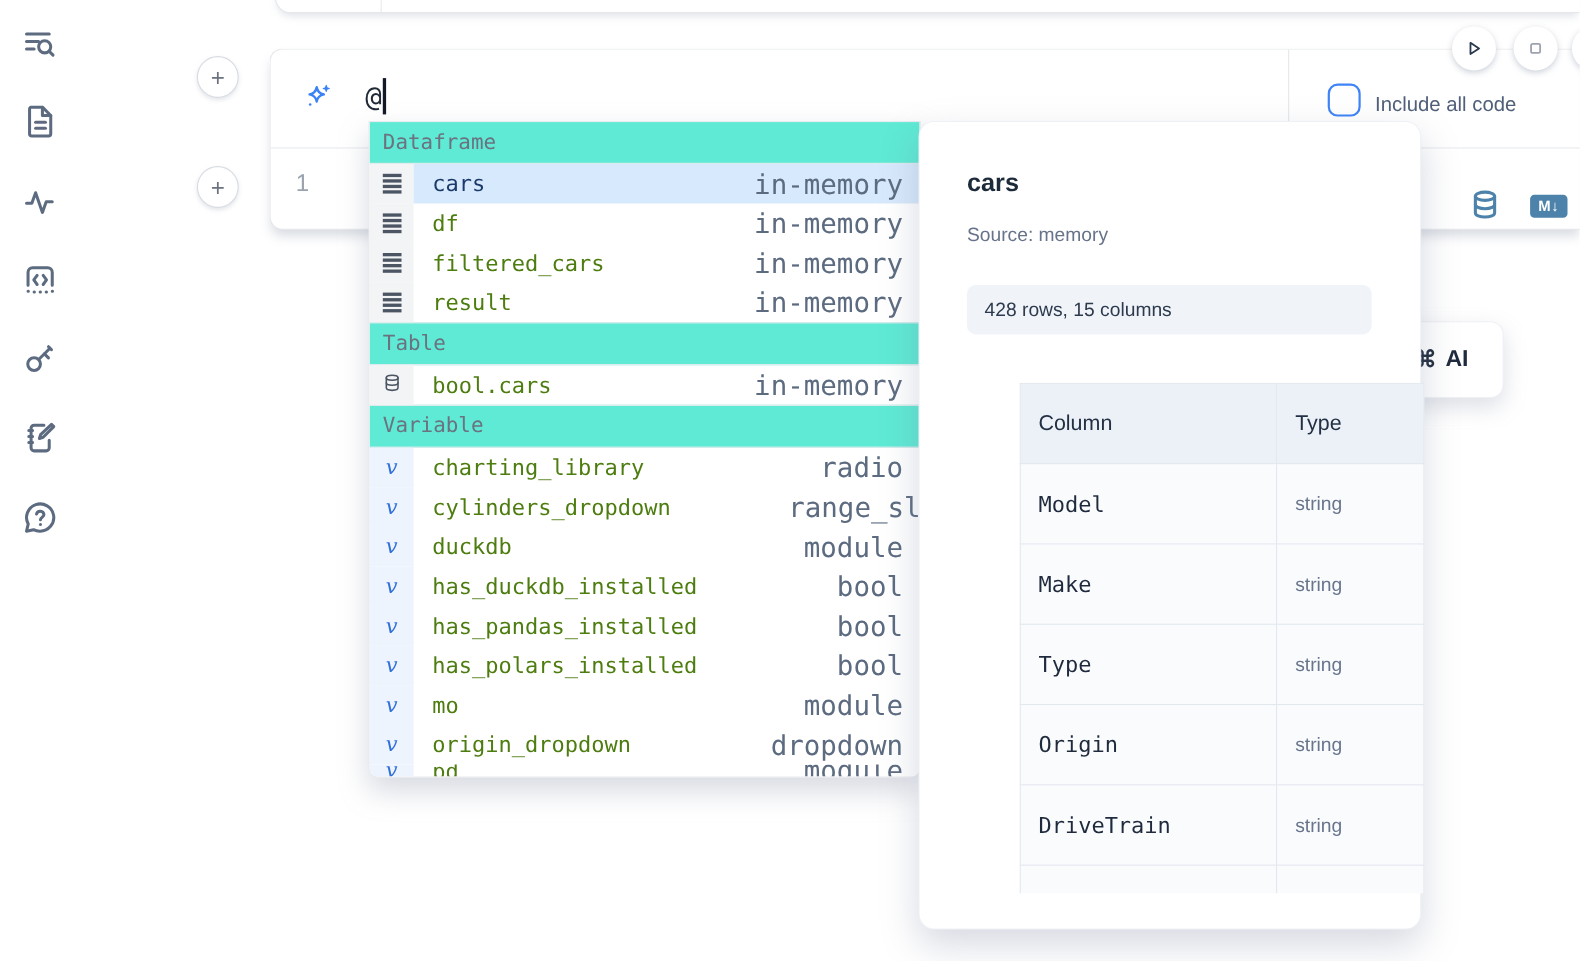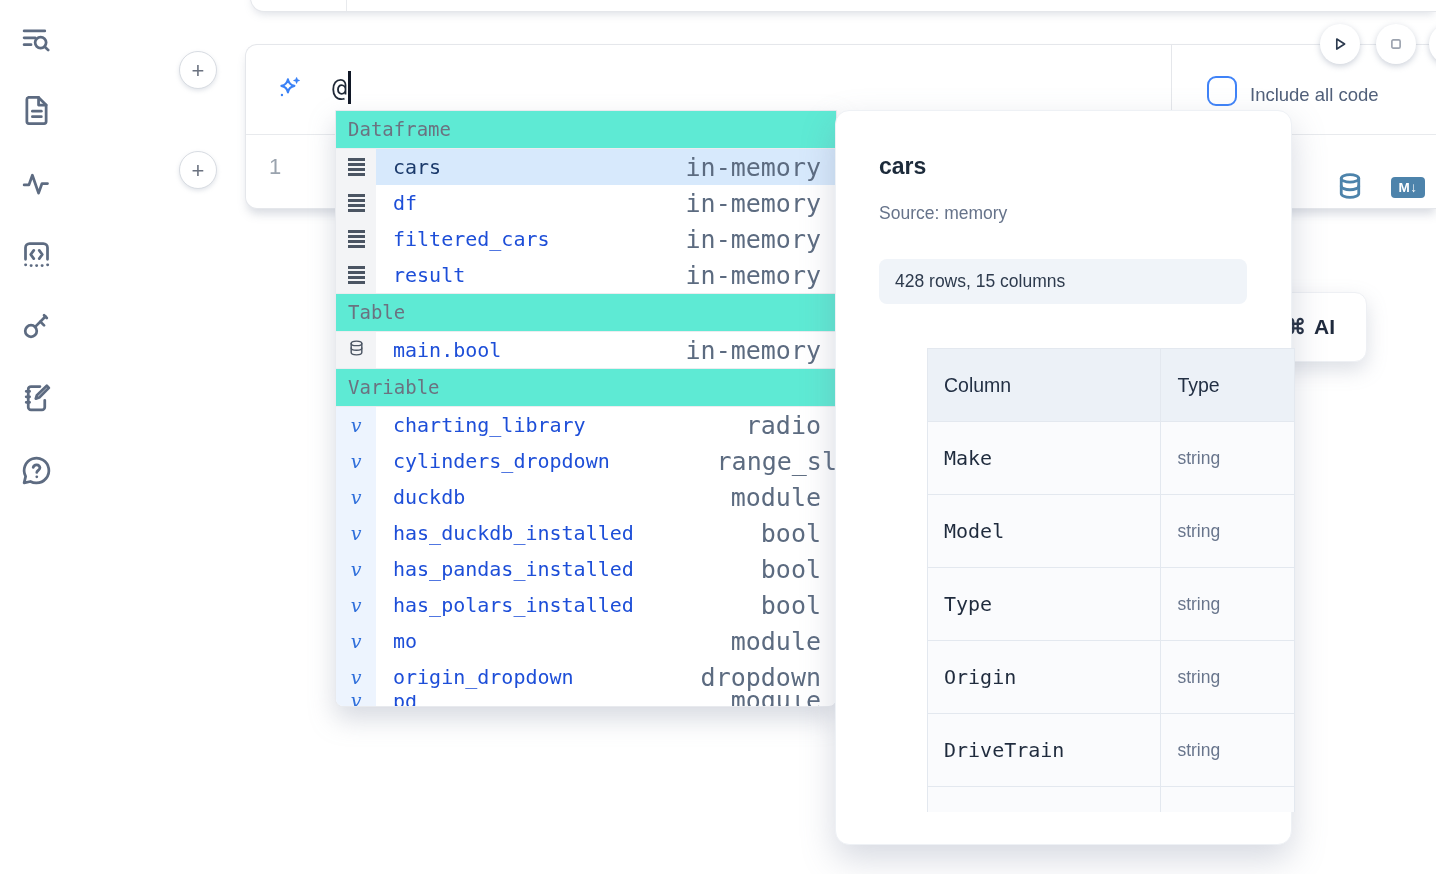--- a/index.html
+++ b/index.html
@@ -101,21 +101,21 @@
   .ac-gutter.var{background:#edf4fe;}
   .lines-icon{display:flex;flex-direction:column;gap:2.5px;}
   .lines-icon i{display:block;width:17px;height:2.5px;background:#4b5563;}
   .var-icon{
     font-family:"DejaVu Serif",serif;font-style:italic;color:#2f6fdb;font-size:19px;line-height:1;
   }
   .ac-content{
     flex:1;display:flex;align-items:center;padding-left:17px;min-width:0;
   }
   .ac-content.selected{background:#d7e9fc;}
-  .ac-label{flex:1;font-size:20px;color:#1d4ed8;white-space:pre;}
+  .ac-label{flex:1;font-size:20px;color:#4d7c0f;white-space:pre;}
   .ac-content.selected .ac-label{color:#1b3a6b;}
   .ac-detail{font-size:25px;color:#5c6b80;padding-right:15px;white-space:pre;}
   .ac-content.clipped .ac-detail{padding-right:0;margin-right:-16px;}
 
   
   .panel{
     position:absolute;left:835px;top:110px;width:457px;height:735px;background:#fff;
     border:1px solid #eef1f5;border-radius:14px;z-index:10;box-sizing:border-box;
     box-shadow:0 14px 34px rgba(120,130,155,.30);
   }
@@ -313,21 +313,21 @@
     <div class="ac-header">Table</div>
     <div class="ac-row">
       <div class="ac-gutter df">
         <span><svg width="17" height="18" viewBox="0 0 24 24" fill="none" stroke="#4b5563" stroke-width="2" stroke-linecap="round">
             <ellipse cx="12" cy="5.5" rx="7.5" ry="3.2"></ellipse>
             <path d="M4.5 5.5v13c0 1.8 3.4 3.2 7.5 3.2s7.5-1.4 7.5-3.2v-13"></path>
             <path d="M4.5 12c0 1.8 3.4 3.2 7.5 3.2s7.5-1.4 7.5-3.2"></path>
           </svg></span>
       </div>
       <div class="ac-content">
-        <span class="ac-label">main.bool</span>
+        <span class="ac-label">bool.cars</span>
         <span class="ac-detail">in-memory</span>
       </div>
     </div>
     <div class="ac-header">Variable</div>
     <div class="ac-row">
       <div class="ac-gutter var">
         <span class="var-icon">v</span>
       </div>
       <div class="ac-content">
         <span class="ac-label">charting_library</span>
@@ -415,25 +415,25 @@
   <div class="schema-wrap">
     <table class="schema">
       <thead>
           <tr>
         <th class="c1">Column</th>
         <th class="c2">Type</th>
       </tr>
         </thead>
       <tbody id="schema-body">
           <tr>
+            <td class="colname">Model</td>
+            <td class="coltype">string</td>
+          </tr>
+          <tr>
             <td class="colname">Make</td>
-            <td class="coltype">string</td>
-          </tr>
-          <tr>
-            <td class="colname">Model</td>
             <td class="coltype">string</td>
           </tr>
           <tr>
             <td class="colname">Type</td>
             <td class="coltype">string</td>
           </tr>
           <tr>
             <td class="colname">Origin</td>
             <td class="coltype">string</td>
           </tr>

